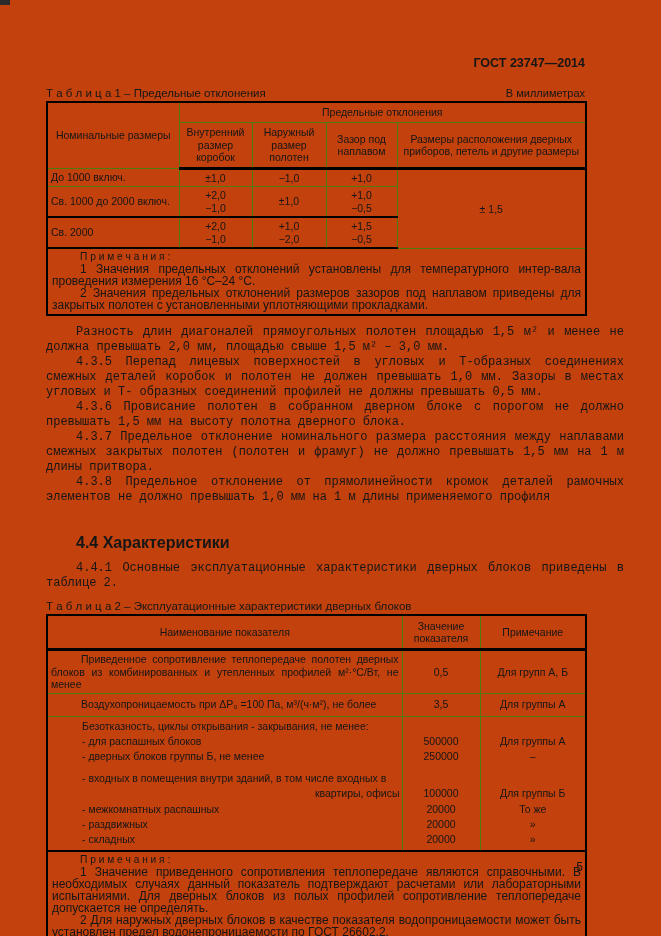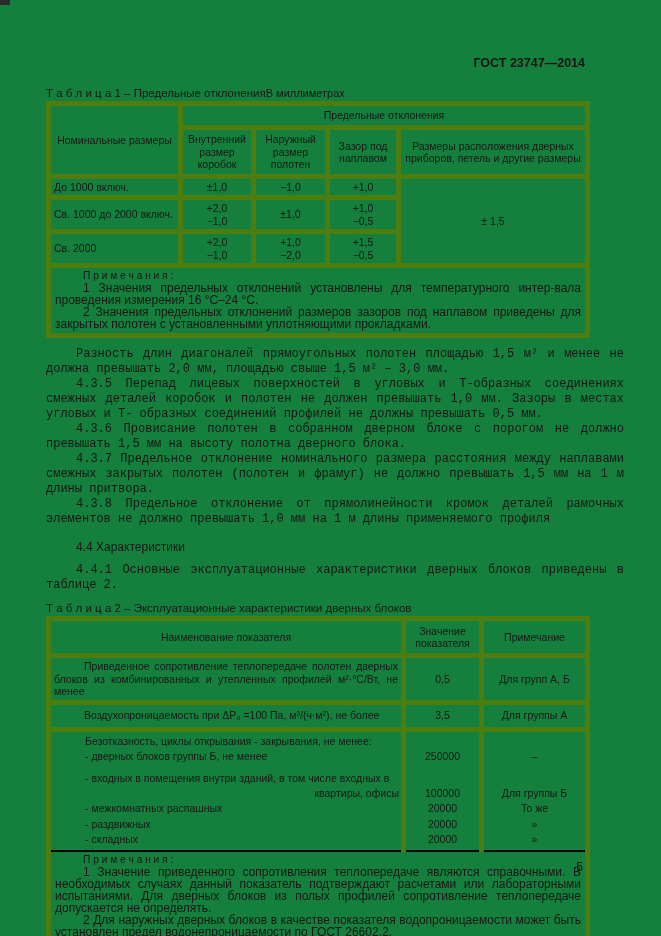--- a/index.html
+++ b/index.html
@@ -1,40 +1,40 @@
 <!DOCTYPE html>
 <html><head>
 <meta charset="utf-8">
 <style>
   html,body{margin:0;padding:0;background:#e8e8e8;}
-  .page{position:relative;width:661px;height:936px;background:#15803d;overflow:hidden;
+  .page{position:relative;width:661px;height:936px;background:#c2410c;overflow:hidden;
         font-family:"Liberation Sans","DejaVu Sans",sans-serif;color:#161616;}
   .artifact{position:absolute;left:0;top:0;width:10px;height:5px;background:#2b2b2b;}
   .content{position:absolute;left:46px;top:56px;width:578px;}
   .doc-code{width:539px;text-align:right;font-weight:bold;font-size:12.5px;margin-bottom:17px;}
-  .cap-row{width:539px;display:flex;align-items:flex-end;
+  .cap-row{width:539px;display:flex;justify-content:space-between;align-items:flex-end;
            font-size:11.5px;margin-bottom:2px;}
   .units{font-size:11px;}
   table.t{border-collapse:collapse;table-layout:fixed;width:539px;border:2px solid #000;}
-  table.t td{border:5px solid #4d7c0f;font-size:10.5px;line-height:12.5px;padding:1px 2px;
+  table.t td{border:1px solid #4d7c0f;font-size:10.5px;line-height:12.5px;padding:1px 2px;
              vertical-align:middle;overflow:hidden;}
   .c{text-align:center;}
   .val{white-space:pre-line;}
   tr.subhdr td{border-bottom:3px solid #000;height:42px;}
   #t1 tr.grprow td{height:17px;}
   #t1 td.namecell{text-align:left;padding-left:3px;}
   #t1 tr.ra td{height:14px;}
   #t1 tr.rb td{height:27px;border-bottom:2px solid #000;}
   #t1 tr.rc td{height:27px;border-bottom:2px solid #000;}
   td.notescell{padding:2px 4px 3px 4px !important;}
   .nt{font-size:10.2px;line-height:12px;padding-left:28px;}
   .np{margin:0;font-size:12px;line-height:12px;text-align:justify;text-indent:28px;}
   p.body{margin:0;width:578px;font-size:12px;line-height:15px;text-align:justify;text-indent:30px;font-family:Liberation Mono, monospace;}
   p.mt{margin-top:9px;}
-  p.h44{margin:13px 0 9px 0;font-weight:normal;font-size:12px;text-indent:30px;}
+  p.h44{margin:29px 0 9px 0;font-weight:bold;font-size:16px;text-indent:30px;}
   p.pre-cap{margin-bottom:9px;}
   #t2 tr.hdr td{border-bottom:3px solid #000;height:30px;}
   #t2 td.namecell{text-align:justify;text-indent:30px;padding:2px 3px;}
   #t2 tr.row1 td{height:31px;}
   #t2 tr.row2 td{height:15px;}
   #t2 tr.row3 td{height:18px;}
   #t2 tr.nb td{border-top:none;border-bottom:none;line-height:13.2px;}
   #t2 tr.nb td.rname{text-align:left;text-indent:0;white-space:nowrap;}
   #t2 tr.nb td.ind{padding-left:34px;}
   #t2 tr.nb td.noind{padding-left:2px;text-align:right;}
@@ -146,20 +146,25 @@
           <td class="c">3,5</td>
           <td class="c">Для группы А</td>
         </tr>
 
         <tr class="nb first">
           <td class="rname ind">Безотказность, циклы открывания - закрывания, не менее:</td>
           <td class="c"></td>
           <td class="c"></td>
         </tr>
         <tr class="nb">
+          <td class="rname ind">- для распашных блоков</td>
+          <td class="c">500000</td>
+          <td class="c">Для группы А</td>
+        </tr>
+        <tr class="nb">
           <td class="rname ind">- дверных блоков группы Б, не менее</td>
           <td class="c">250000</td>
           <td class="c">–</td>
         </tr>
         <tr class="nb gaptop">
           <td class="rname ind">- входных в помещения внутри зданий, в том числе входных в</td>
           <td class="c"></td>
           <td class="c"></td>
         </tr>
         <tr class="nb">

